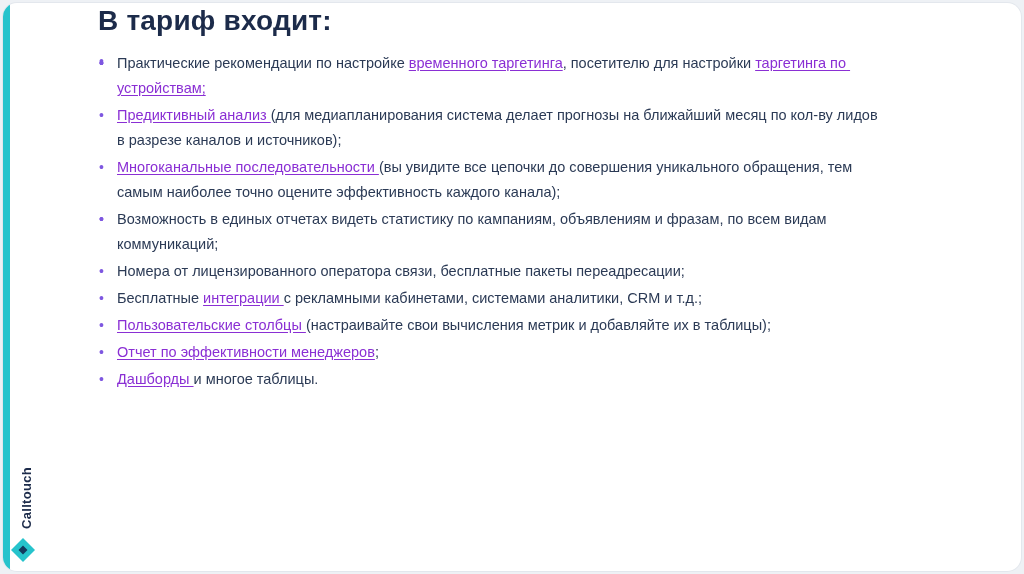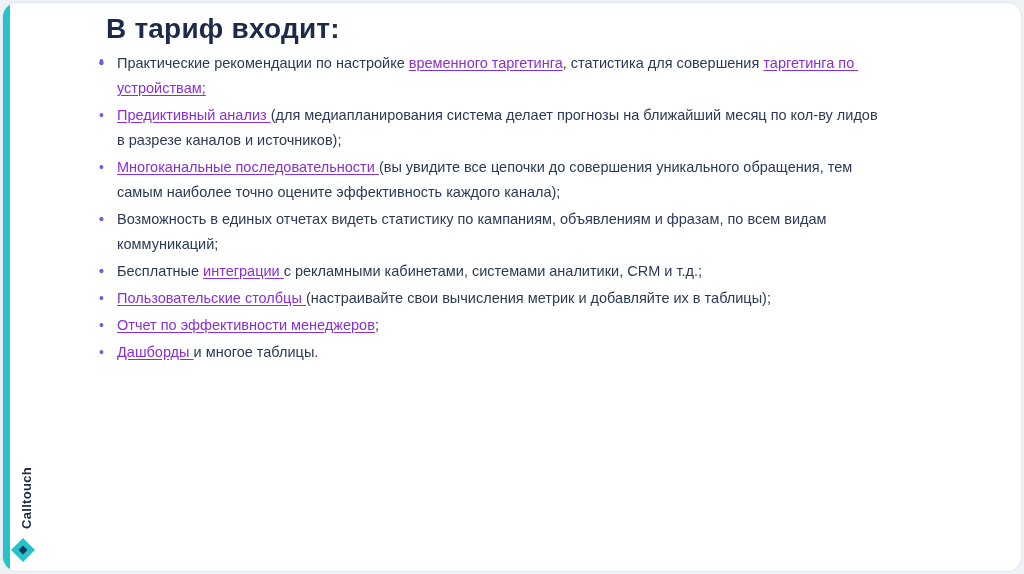--- a/index.html
+++ b/index.html
@@ -28,21 +28,21 @@
     transform:rotate(180deg);
     font-size:13px;font-weight:bold;
     color:var(--title,#1c2b4a);
     letter-spacing:.3px;
     user-select:none;
   }
   .logo{
     position:absolute;left:7px;bottom:8px;width:26px;height:26px;
   }
   .title{
-    position:absolute;left:95px;top:2px;margin:8px;
+    position:absolute;left:95px;top:2px;margin:0;
     font-size:28px;font-weight:bold;
     color:var(--title,#1c2b4a);
     letter-spacing:.2px;
   }
   .feature-list{
     position:absolute;left:95px;top:46px;width:790px;
     margin:0;padding:0;list-style:none;
   }
   .feature-list li{
     position:relative;
@@ -80,25 +80,25 @@
         <path d="M8.5 13 L13 8.5 L17.5 13 L13 17.5 Z" fill="#123a5e"></path>
       </svg>
     </div>
 
     <h1 class="title">В тариф входит:</h1>
 
     <ul class="feature-list">
         <li><span class="bullet">•</span></li>
         <li><span class="bullet">•</span></li>
         <li><span class="bullet">•</span></li>
-        <li><span class="bullet">•</span><span class="seg">Практические рекомендации по настройке </span><a class="seg" href="#">временного таргетинга</a><span class="seg">, статистика для совершения </span><a class="seg" href="#">таргетинга по устройствам;</a></li>
+        <li><span class="bullet">•</span><span class="seg">Практические рекомендации по настройке </span><a class="seg" href="#">временного таргетинга</a><span class="seg">, посетителю для настройки </span><a class="seg" href="#">таргетинга по устройствам;</a></li>
         <li><span class="bullet">•</span><a class="seg" href="#">Предиктивный анализ </a><span class="seg">(для медиапланирования система делает прогнозы на ближайший месяц по кол-ву лидов в разрезе каналов и источников);</span></li>
         <li><span class="bullet">•</span><a class="seg" href="#">Многоканальные последовательности </a><span class="seg">(вы увидите все цепочки до совершения уникального обращения, тем самым наиболее точно оцените эффективность каждого канала);</span></li>
         <li><span class="bullet">•</span></li>
         <li><span class="bullet">•</span><span class="seg">Возможность в единых отчетах видеть статистику по кампаниям, объявлениям и фразам, по всем видам коммуникаций;</span></li>
-        <li><span class="bullet">•</span></li>
+        <li><span class="bullet">•</span><span class="seg">Номера от лицензированного оператора связи, бесплатные пакеты переадресации;</span></li>
         <li><span class="bullet">•</span><span class="seg">Бесплатные </span><a class="seg" href="#">интеграции </a><span class="seg">с рекламными кабинетами, системами аналитики, CRM и т.д.;</span></li>
         <li><span class="bullet">•</span><a class="seg" href="#">Пользовательские столбцы </a><span class="seg">(настраивайте свои вычисления метрик и добавляйте их в таблицы);</span></li>
         <li><span class="bullet">•</span><a class="seg" href="#">Отчет по эффективности менеджеров</a><span class="seg">;</span></li>
         <li><span class="bullet">•</span><a class="seg" href="#">Дашборды </a><span class="seg">и многое таблицы.</span></li>
       </ul>
   </div>
 </div>
 
 </body></html>

